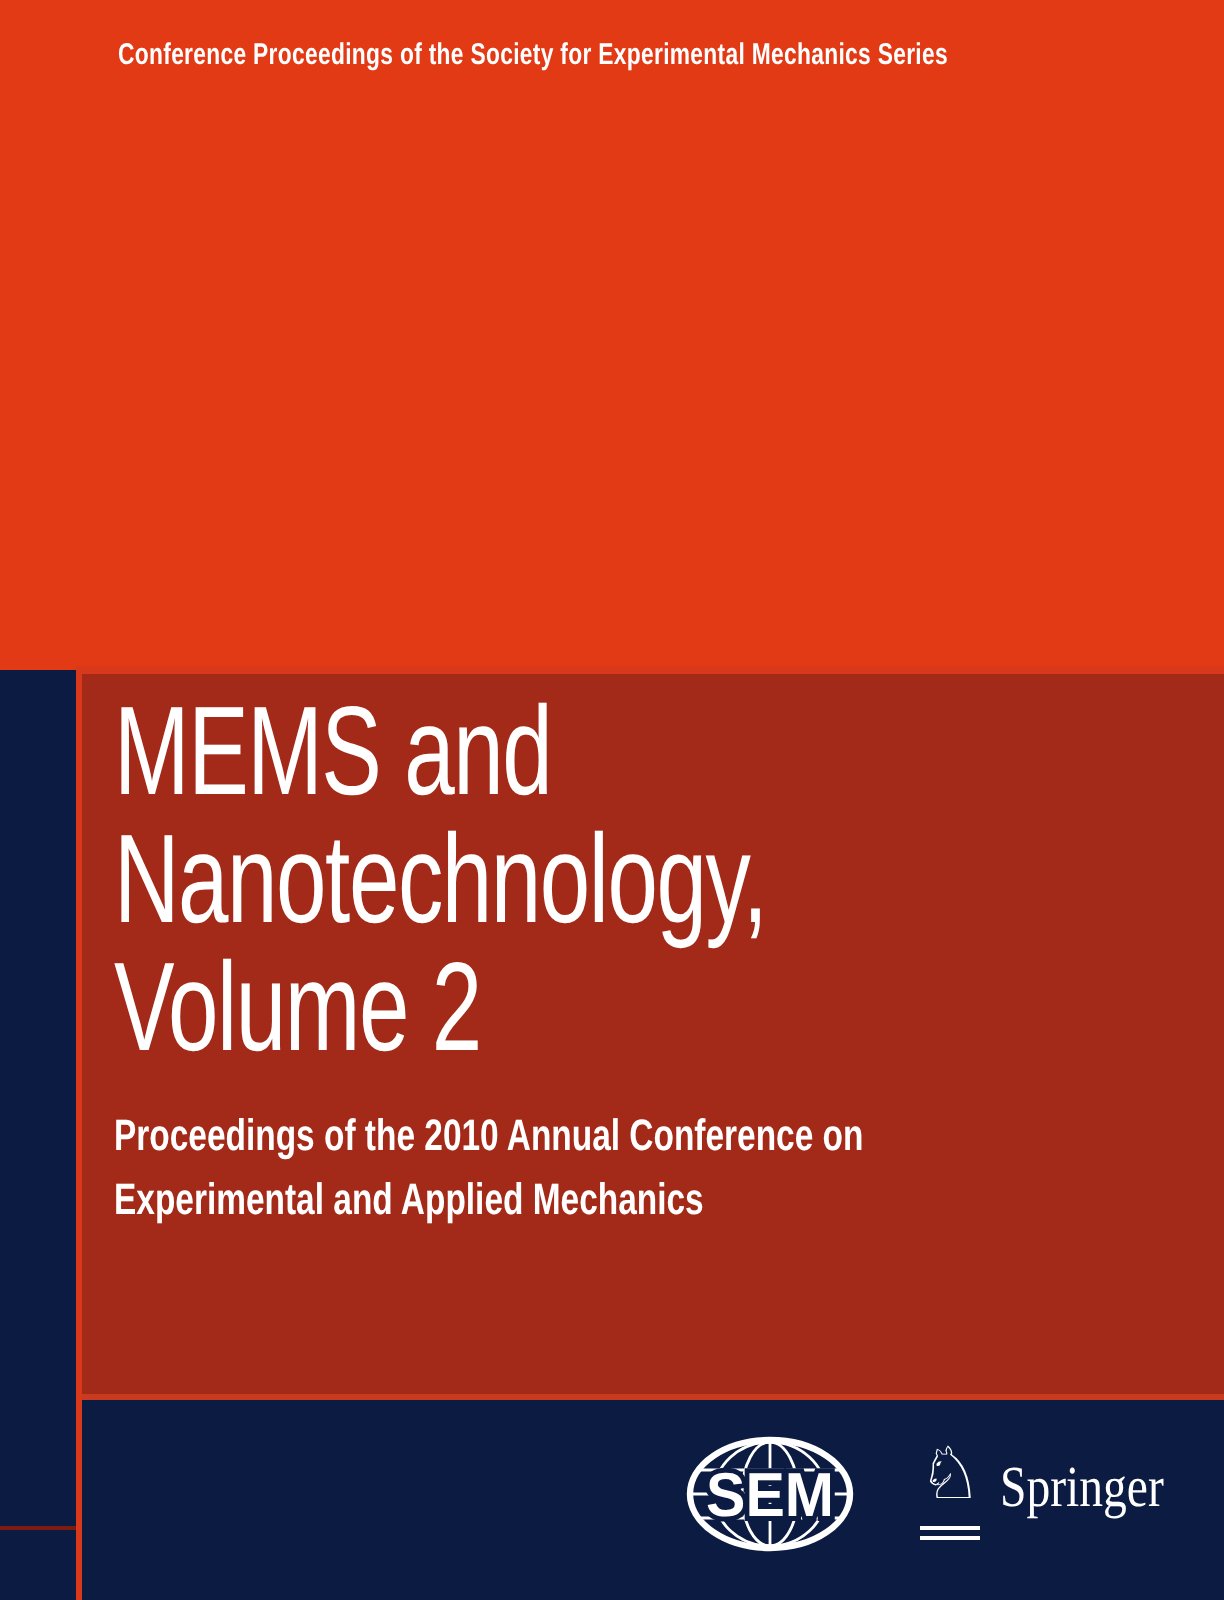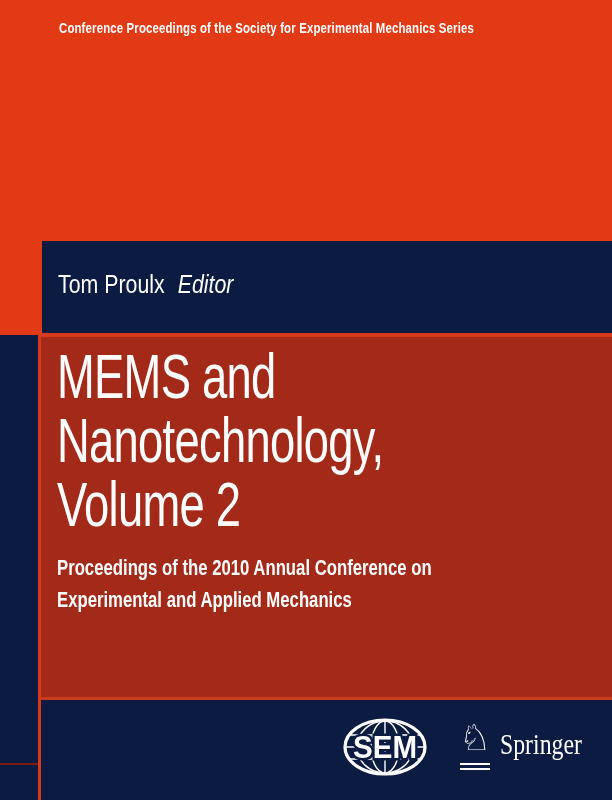--- a/index.html
+++ b/index.html
@@ -62,25 +62,20 @@
 </style>
 </head>
 <body>
 
 <div class="cover">
 
   <div class="top-band">
     <div class="series-banner">Conference Proceedings of the Society for Experimental Mechanics Series</div>
   </div>
 
-  <div class="editor-band">
-    <div class="editor-row">
-      <span>Tom Proulx</span><span class="editor-role">Editor</span>
-    </div>
-  </div>
 
   <div class="left-rail">
     <div class="rail-divider"></div>
   </div>
   <div class="red-vline"></div>
 
   <div class="title-panel">
     <div class="book-title">
       <div>MEMS and</div>
       <div>Nanotechnology,</div>

